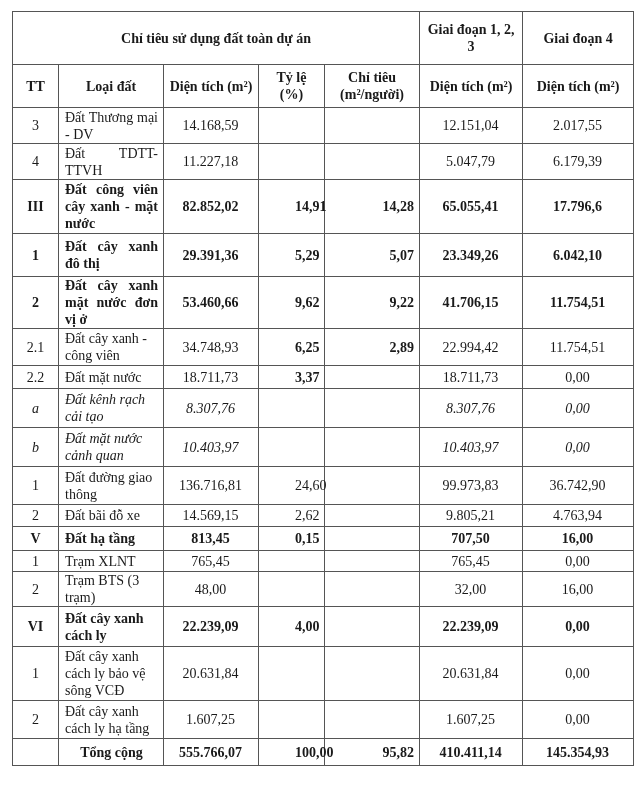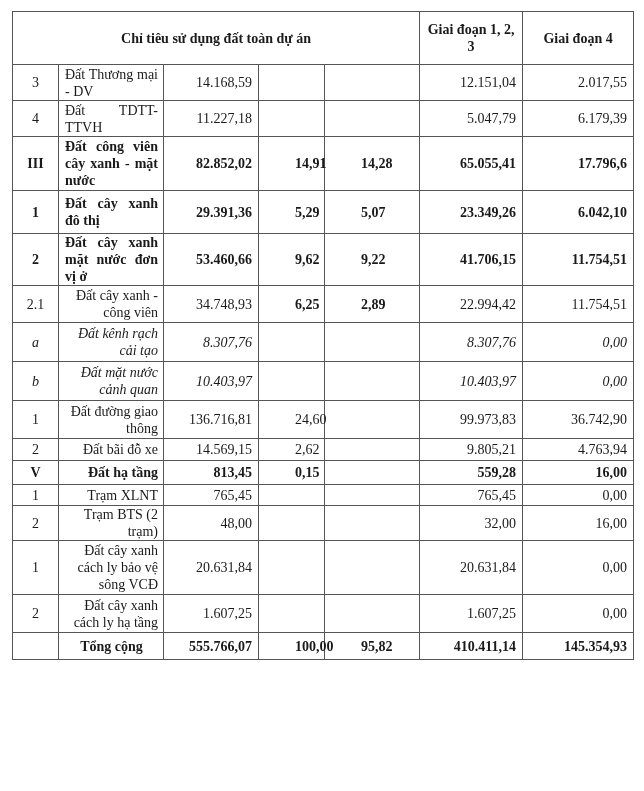--- a/index.html
+++ b/index.html
@@ -3,24 +3,24 @@
 <meta charset="utf-8">
 <style>
   html, body { margin: 0; padding: 0; background: #ffffff; }
   body { width: 644px; height: 791px; position: relative; overflow: hidden;
          font-family: "Liberation Serif", "DejaVu Serif", serif; color: #1a1a1a; }
   table { position: absolute; left: 12px; top: 11px; border-collapse: collapse;
           table-layout: fixed; width: 621px; font-size: 14px; }
   td, th { border: 1.4px solid #555; padding: 0 5px; vertical-align: middle; line-height: 17px; }
   th { font-weight: bold; text-align: center; }
   td.tt { text-align: center; }
-  td.name { text-align: right; padding-left: 6px; }
+  td.name { text-align: left; padding-left: 6px; }
   td.name.justify { text-align: justify; text-align-last: left; }
-  td.num { text-align: right; padding-right: 6px; }
-  td.pct, td.ind { text-align: left; padding-left: 36px; }
+  td.num { text-align: center; padding-right: 6px; }
+  td.pct, td.ind { text-align: right; padding-left: 36px; }
   tr.bold td { font-weight: bold; }
   tr.italic td { font-style: italic; }
   td.b { font-weight: bold; }
   tr.total td.name { text-align: center; }
 </style>
 </head>
 <body>
 
 <table>
   <colgroup>
@@ -31,20 +31,29 @@
     <col style="width:95px">
       <col style="width:103px">
       <col style="width:111px">
   </colgroup>
   <thead>
     <tr style="height:53px">
       <th colspan="5">Chỉ tiêu sử dụng đất toàn dự án</th>
       <th>Giai đoạn 1, 2, 3</th>
       <th>Giai đoạn 4</th>
     </tr>
+    <tr style="height:43px">
+      <th>TT</th>
+      <th>Loại đất</th>
+      <th>Diện tích (m²)</th>
+      <th>Tỷ lệ (%)</th>
+      <th>Chỉ tiêu (m²/người)</th>
+      <th>Diện tích (m²)</th>
+      <th>Diện tích (m²)</th>
+    </tr>
   </thead>
   <tbody>
     <tr style="height:36px">
       <td class="tt">3</td>
       <td class="name justify">Đất Thương mại - DV</td>
       <td class="num">14.168,59</td>
       <td class="pct"></td>
       <td class="ind"></td>
       <td class="num">12.151,04</td>
       <td class="num">2.017,55</td>
@@ -87,20 +96,29 @@
     </tr>
     <tr style="height:37px">
       <td class="tt">2.1</td>
       <td class="name">Đất cây xanh - công viên</td>
       <td class="num">34.748,93</td>
       <td class="pct b">6,25</td>
       <td class="ind b">2,89</td>
       <td class="num">22.994,42</td>
       <td class="num">11.754,51</td>
     </tr>
+    <tr style="height:23px">
+      <td class="tt">2.2</td>
+      <td class="name">Đất mặt nước</td>
+      <td class="num">18.711,73</td>
+      <td class="pct b">3,37</td>
+      <td class="ind"></td>
+      <td class="num">18.711,73</td>
+      <td class="num">0,00</td>
+    </tr>
     <tr class="italic" style="height:39px">
       <td class="tt">a</td>
       <td class="name">Đất kênh rạch cải tạo</td>
       <td class="num">8.307,76</td>
       <td class="pct"></td>
       <td class="ind"></td>
       <td class="num">8.307,76</td>
       <td class="num">0,00</td>
     </tr>
     <tr class="italic" style="height:39px">
@@ -129,40 +147,49 @@
       <td class="ind"></td>
       <td class="num">9.805,21</td>
       <td class="num">4.763,94</td>
     </tr>
     <tr class="bold" style="height:24px">
       <td class="tt">V</td>
       <td class="name">Đất hạ tầng</td>
       <td class="num">813,45</td>
       <td class="pct">0,15</td>
       <td class="ind"></td>
-      <td class="num">559,28</td>
+      <td class="num">707,50</td>
       <td class="num">16,00</td>
     </tr>
     <tr style="height:21px">
       <td class="tt">1</td>
       <td class="name">Trạm XLNT</td>
       <td class="num">765,45</td>
       <td class="pct"></td>
       <td class="ind"></td>
       <td class="num">765,45</td>
       <td class="num">0,00</td>
     </tr>
     <tr style="height:35px">
       <td class="tt">2</td>
-      <td class="name">Trạm BTS (2 trạm)</td>
+      <td class="name">Trạm BTS (3 trạm)</td>
       <td class="num">48,00</td>
       <td class="pct"></td>
       <td class="ind"></td>
       <td class="num">32,00</td>
       <td class="num">16,00</td>
+    </tr>
+    <tr class="bold" style="height:40px">
+      <td class="tt">VI</td>
+      <td class="name">Đất cây xanh cách ly</td>
+      <td class="num">22.239,09</td>
+      <td class="pct">4,00</td>
+      <td class="ind"></td>
+      <td class="num">22.239,09</td>
+      <td class="num">0,00</td>
     </tr>
     <tr style="height:54px">
       <td class="tt">1</td>
       <td class="name">Đất cây xanh cách ly bảo vệ sông VCĐ</td>
       <td class="num">20.631,84</td>
       <td class="pct"></td>
       <td class="ind"></td>
       <td class="num">20.631,84</td>
       <td class="num">0,00</td>
     </tr>

